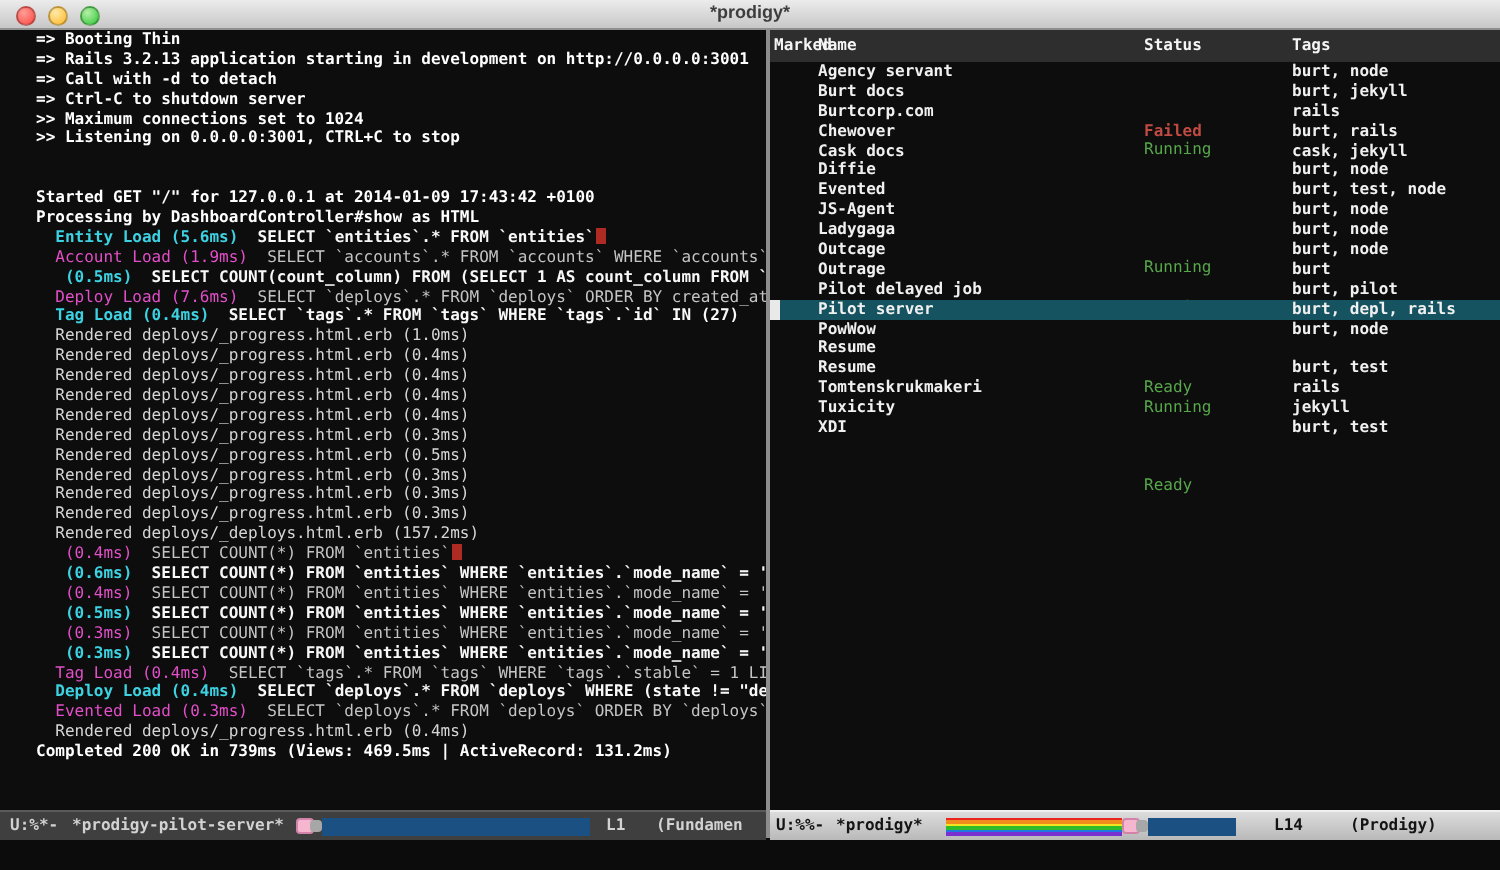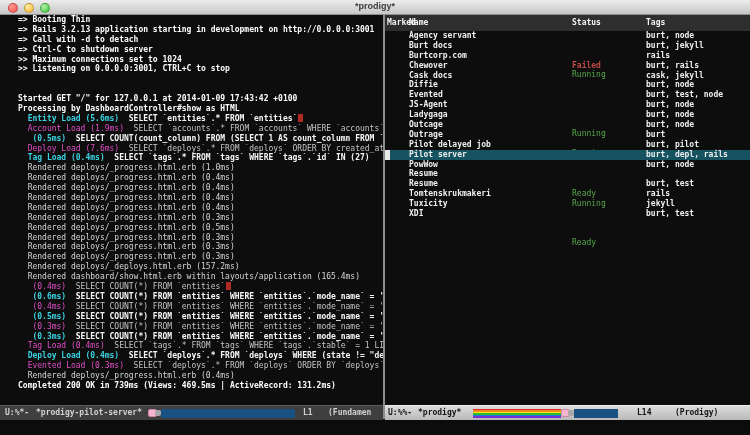--- a/index.html
+++ b/index.html
@@ -95,21 +95,20 @@
         <div class="log-line"><span class="st-p">  Rendered deploys/_progress.html.erb (0.4ms)</span></div>
         <div class="log-line"><span class="st-p">  Rendered deploys/_progress.html.erb (0.4ms)</span></div>
         <div class="log-line"><span class="st-p">  Rendered deploys/_progress.html.erb (0.4ms)</span></div>
         <div class="log-line"><span class="st-p">  Rendered deploys/_progress.html.erb (0.4ms)</span></div>
         <div class="log-line"><span class="st-p">  Rendered deploys/_progress.html.erb (0.3ms)</span></div>
         <div class="log-line"><span class="st-p">  Rendered deploys/_progress.html.erb (0.5ms)</span></div>
         <div class="log-line"><span class="st-p">  Rendered deploys/_progress.html.erb (0.3ms)</span></div>
         <div class="log-line"><span class="st-p">  Rendered deploys/_progress.html.erb (0.3ms)</span></div>
         <div class="log-line"><span class="st-p">  Rendered deploys/_progress.html.erb (0.3ms)</span></div>
         <div class="log-line"><span class="st-p">  Rendered deploys/_deploys.html.erb (157.2ms)</span></div>
-        <div class="log-line"><span class="st-p">  Rendered dashboard/show.html.erb within layouts/application (165.4ms)</span></div>
         <div class="log-line"><span class="st-mg">   (0.4ms)</span><span class="st-sd">  SELECT COUNT(*) FROM `entities`</span><span class="cursor-red"></span></div>
         <div class="log-line"><span class="st-cy">   (0.6ms)</span><span class="st-sb">  SELECT COUNT(*) FROM `entities` WHERE `entities`.`mode_name` = 'empt</span></div>
         <div class="log-line"><span class="st-mg">   (0.4ms)</span><span class="st-sd">  SELECT COUNT(*) FROM `entities` WHERE `entities`.`mode_name` = 'stab</span></div>
         <div class="log-line"><span class="st-cy">   (0.5ms)</span><span class="st-sb">  SELECT COUNT(*) FROM `entities` WHERE `entities`.`mode_name` = 'unst</span></div>
         <div class="log-line"><span class="st-mg">   (0.3ms)</span><span class="st-sd">  SELECT COUNT(*) FROM `entities` WHERE `entities`.`mode_name` = 'cust</span></div>
         <div class="log-line"><span class="st-cy">   (0.3ms)</span><span class="st-sb">  SELECT COUNT(*) FROM `entities` WHERE `entities`.`mode_name` = 'doub</span></div>
         <div class="log-line"><span class="st-mg">  Tag Load (0.4ms)</span><span class="st-sd">  SELECT `tags`.* FROM `tags` WHERE `tags`.`stable` = 1 LIMIT </span></div>
         <div class="log-line"><span class="st-cy">  Deploy Load (0.4ms)</span><span class="st-sb">  SELECT `deploys`.* FROM `deploys` WHERE (state != "deploy</span></div>
         <div class="log-line"><span class="st-mg">  Evented Load (0.3ms)</span><span class="st-sd">  SELECT `deploys`.* FROM `deploys` ORDER BY `deploys`.`id`</span></div>
         <div class="log-line"><span class="st-p">  Rendered deploys/_progress.html.erb (0.4ms)</span></div>

